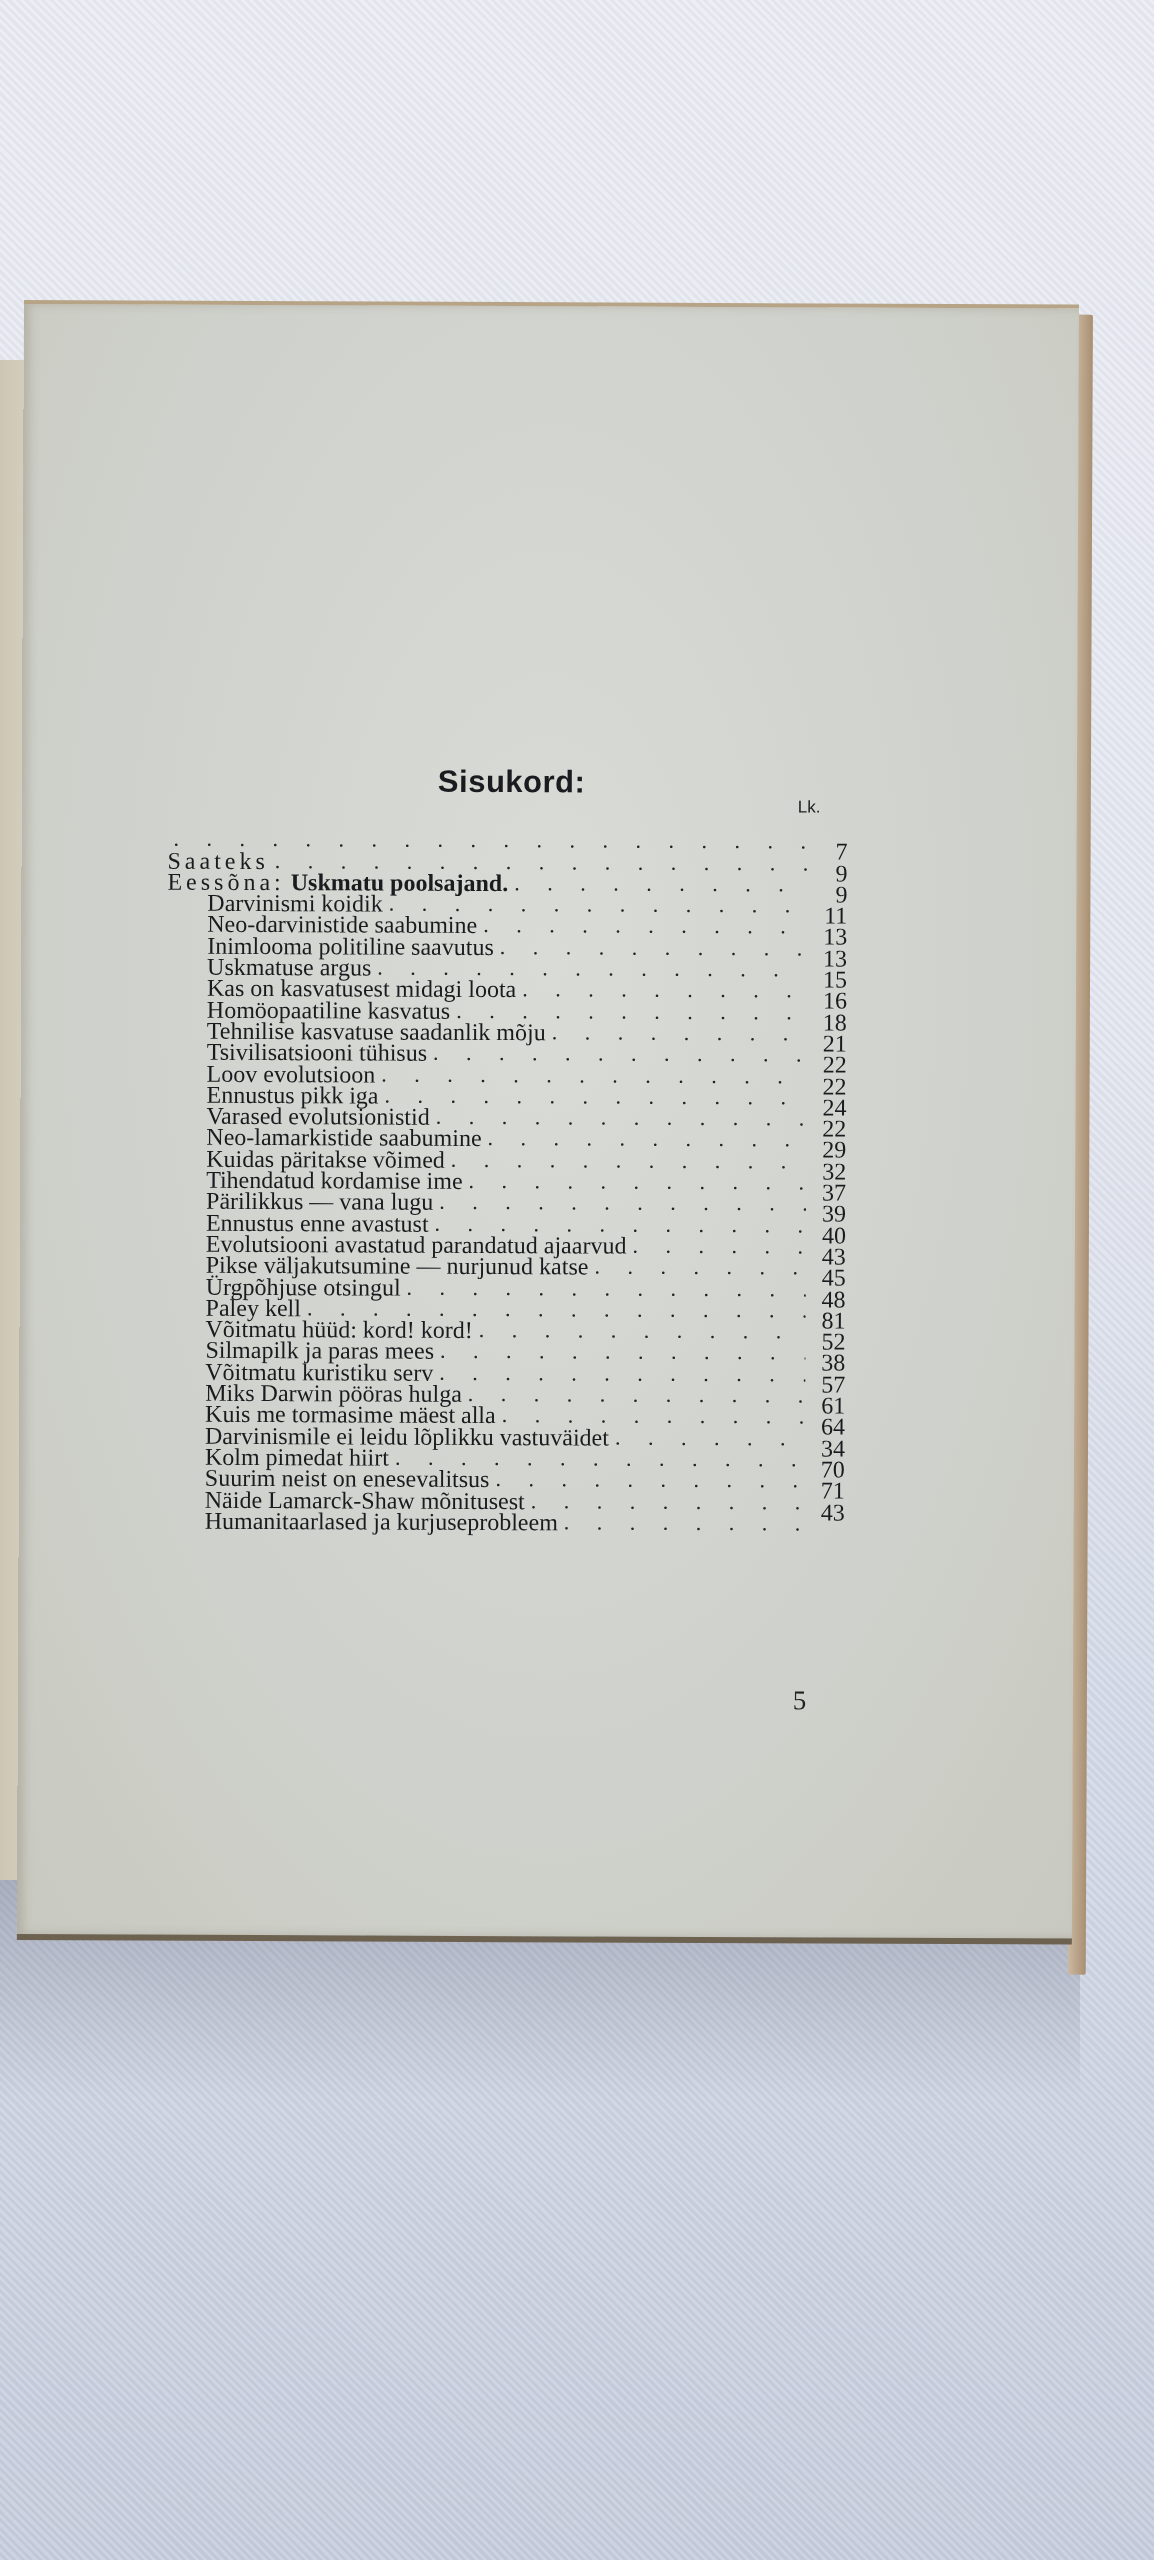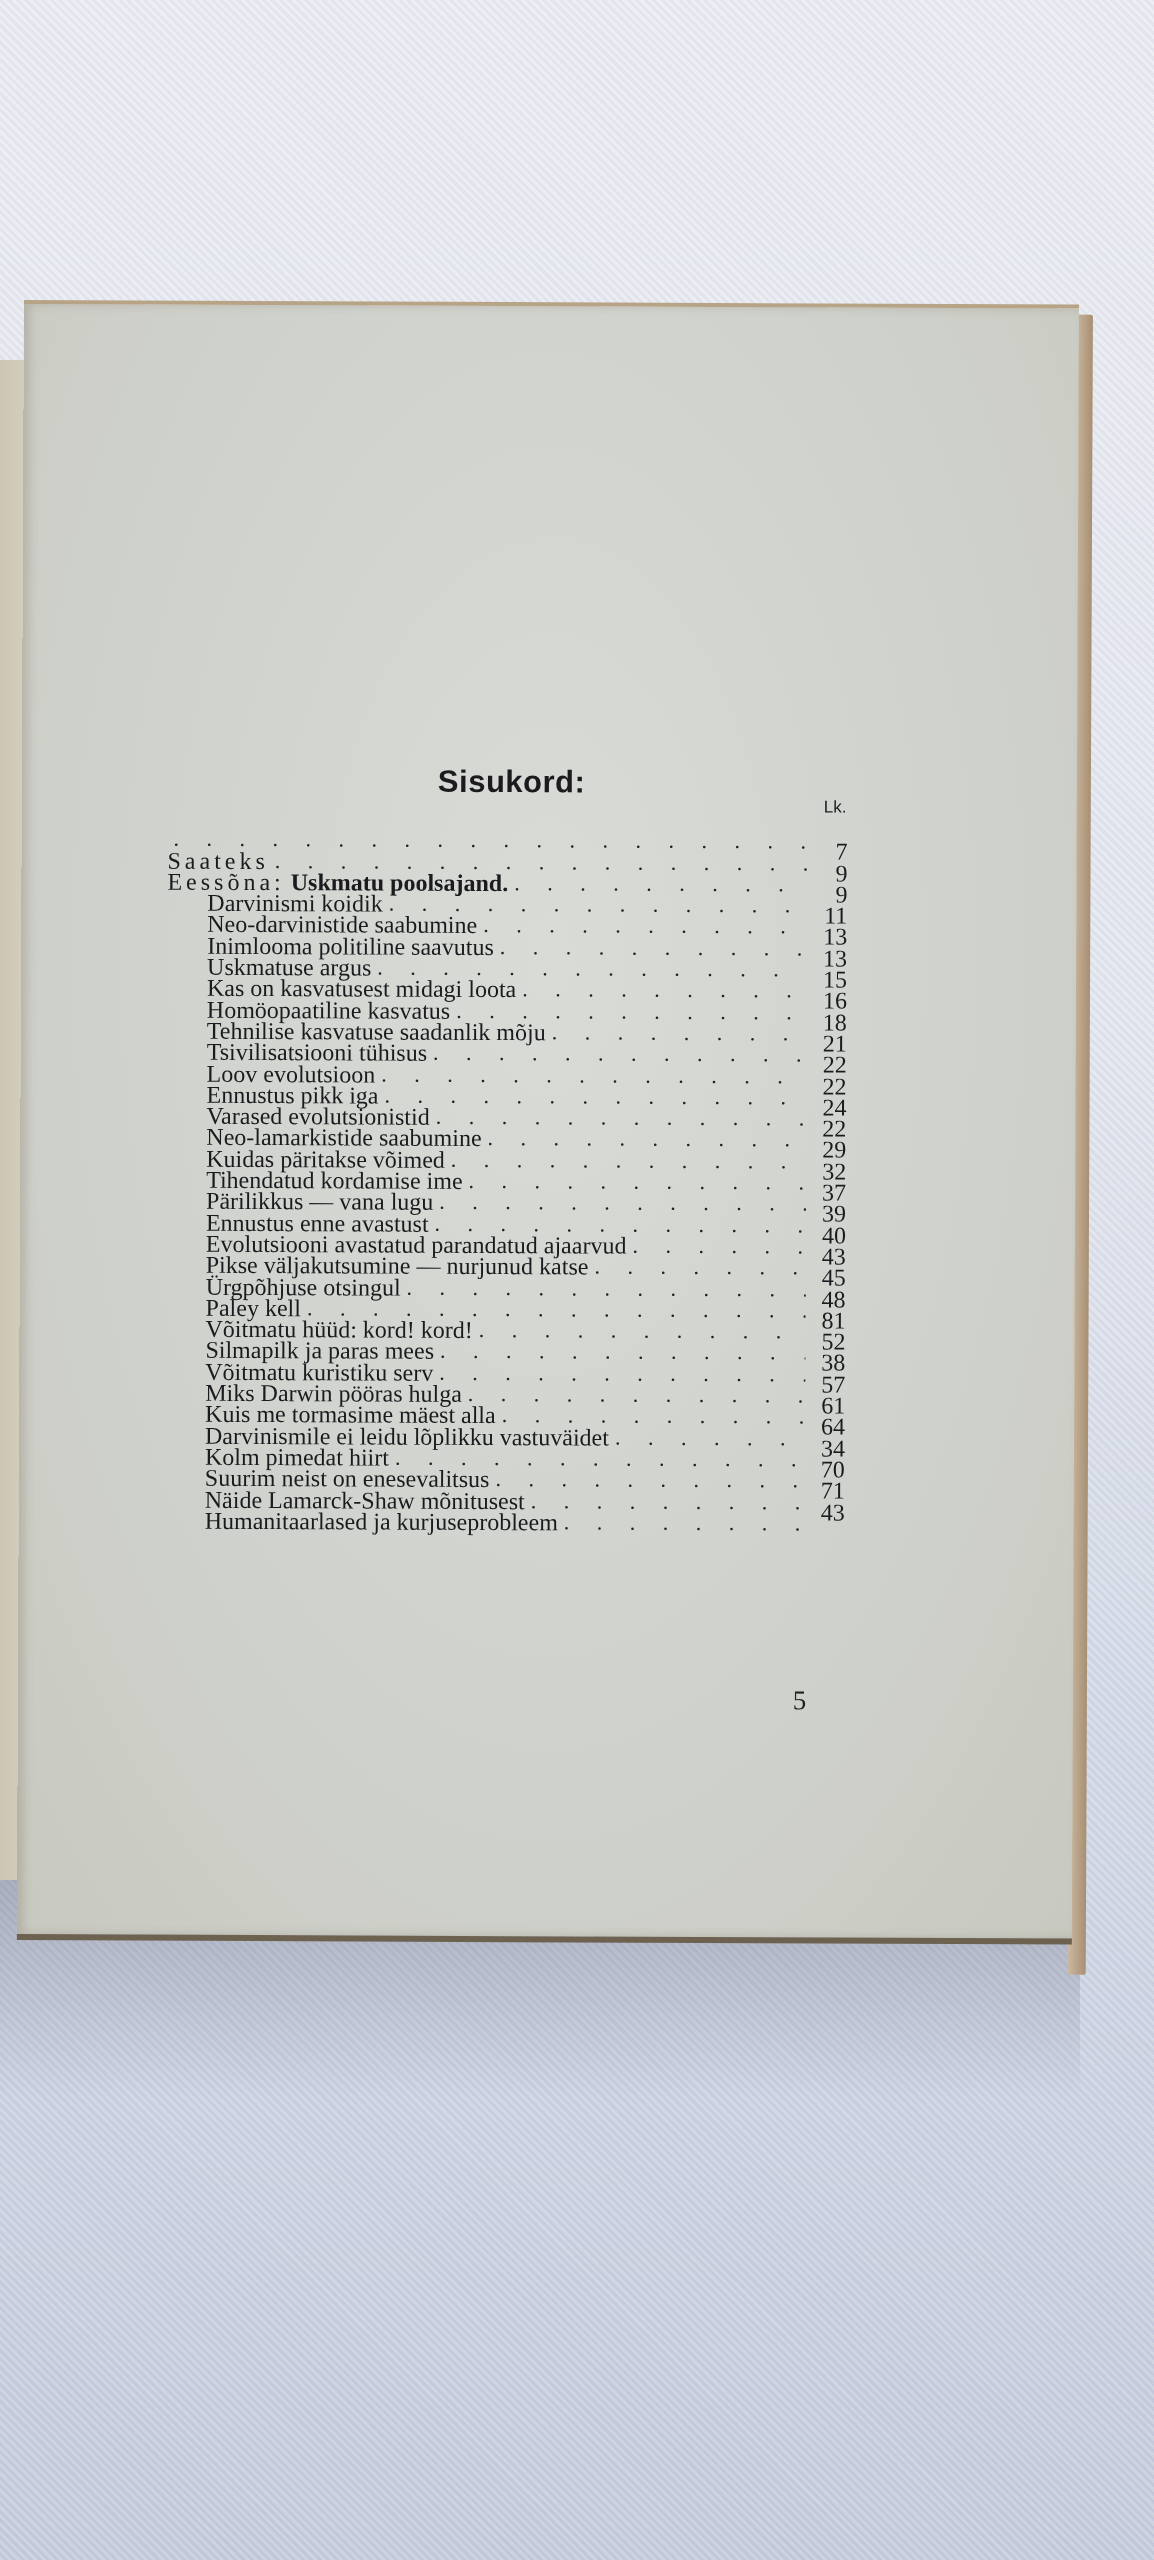--- a/index.html
+++ b/index.html
@@ -39,21 +39,21 @@
   }
   .toc {
     position: absolute; left: 146px; top: 440px; width: 680px;
     color: #1b1b1f;
   }
   .toc-title {
     position: absolute; left: 270px; top: 0; font-family: "Liberation Sans", sans-serif;
     font-weight: bold; font-size: 31px; letter-spacing: 0.5px; margin-top: 18px;
   }
   .lk {
-    position: absolute; left: 656px; top: 50px; font-family: "Liberation Sans", sans-serif;
+    position: absolute; left: 630px; top: 50px; font-family: "Liberation Sans", sans-serif;
     font-size: 17px;
   }
   .entries { position: absolute; left: 0; top: 85px; width: 680px; }
   .row {
     position: relative; height: 21.3px; display: flex; align-items: flex-end;
     font-size: 24px; line-height: 24px; white-space: nowrap;
   }
   .row .label { background: transparent; padding-right: 6px; }
   .row .label b { font-weight: bold; }
   .row.level0 .label .prefix { letter-spacing: 4px; }

